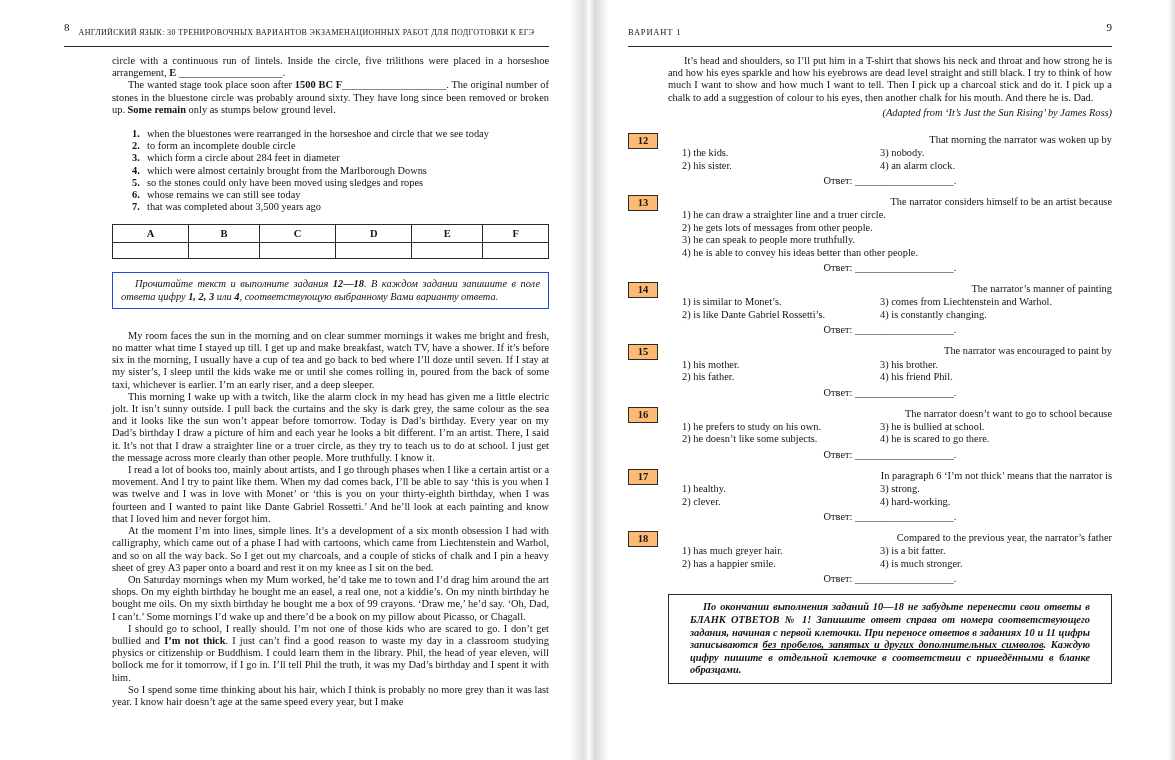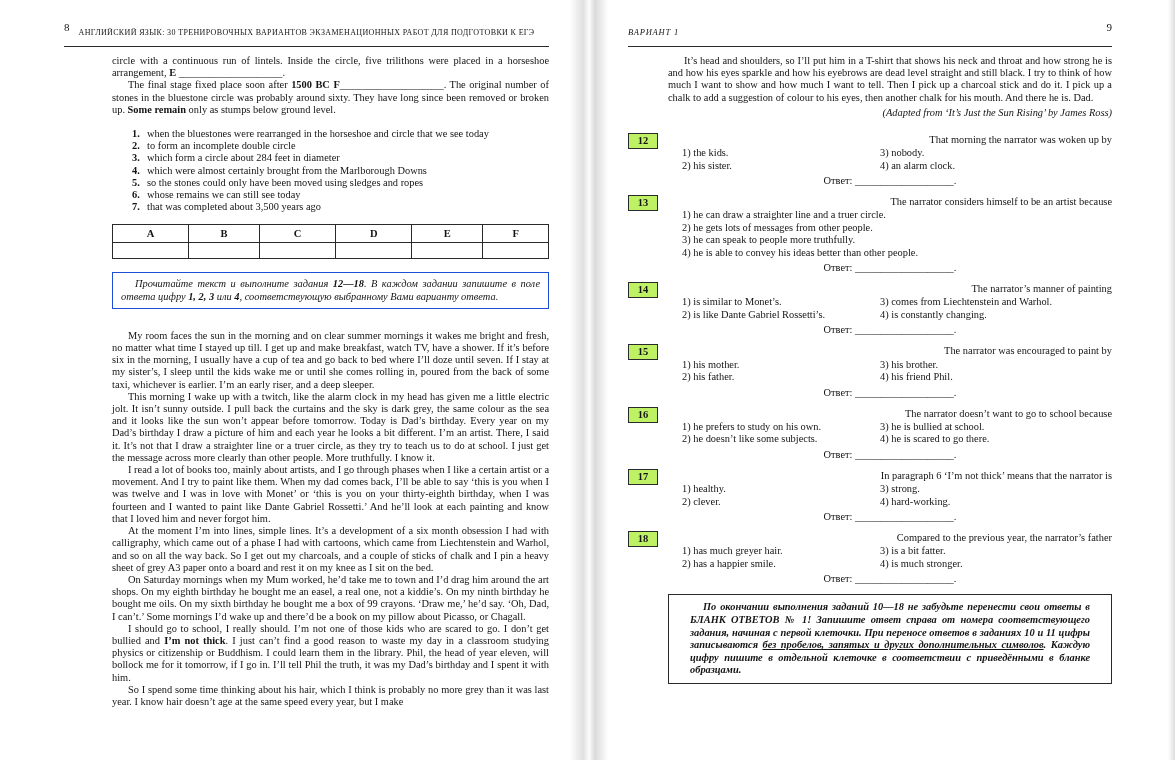--- a/index.html
+++ b/index.html
@@ -16,21 +16,21 @@
   .right-edge { position:absolute; right:0; top:0; width:7px; height:760px; pointer-events:none;
     background:linear-gradient(to right, rgba(255,255,255,0), rgba(120,120,120,0.25)); }
 
   .pheader { position:absolute; top:21px; border-bottom:1px solid #2a2a2a; padding-bottom:7px; }
   .left  .pheader { left:64px;  width:485px; text-align:center; }
   .right .pheader { left:40px;  width:484px; text-align:left; }
   .pnum { position:absolute; top:0; font-size:11px; }
   .left  .pnum { left:0; }
   .right .pnum { right:0; }
   .ptitle { font-size:8px; letter-spacing:0.35px; }
-  .right .ptitle { font-size:8.5px; letter-spacing:0.8px;font-style:italic; }
+  .right .ptitle { font-size:8.5px; letter-spacing:0.8px; }
 
   .content { position:absolute; top:55px; font-size:10.4px; line-height:12.2px; text-align:justify; }
   .left  .content { left:112px; width:437px; }
   .right .content { left:80px;  width:444px; }
 
   .para { text-align:justify; }
   .indent { text-indent:16px; }
   .b { font-weight:bold; }
   .u { text-decoration:underline; }
 
@@ -48,21 +48,21 @@
     font-style:italic; text-indent:14px; text-align:justify; }
 
   .story { margin-top:21px; }
 
   .attribution { text-align:right; font-style:italic; margin-top:3px; }
 
   .questions { margin-top:15px; }
   .question { position:relative; margin-bottom:9px; }
   .qnum-box { position:absolute; left:-40px; top:-1px; width:30px; height:16px;
     border:1px solid #2a2a2a; display:flex; align-items:center; justify-content:center;
-    font-weight:bold; font-size:10.5px; background:#bef264; }
+    font-weight:bold; font-size:10.5px; background:#fdba74; }
   .qstem { padding-left:14px; text-align:right; margin-bottom:1px; }
   .opts { display:grid; grid-template-columns:198px 1fr; padding-left:14px; text-align:left; }
   .opts.one { grid-template-columns:100%; }
   .opt { line-height:12.4px; }
   .answer-line { margin-top:3px; text-align:center; }
 
   .bottom-note { border:1px solid #2a2a2a; margin-top:5px; padding:6px 21px;
     font-weight:bold; font-style:italic; text-indent:13px; text-align:justify; line-height:12.6px; }
 </style>
 </head>
@@ -70,21 +70,21 @@
 
 <div class="spread">
 
   <div class="page left">
     <div class="pheader">
       <span class="pnum">8</span>
       <span class="ptitle">АНГЛИЙСКИЙ ЯЗЫК: 30 ТРЕНИРОВОЧНЫХ ВАРИАНТОВ ЭКЗАМЕНАЦИОННЫХ РАБОТ ДЛЯ ПОДГОТОВКИ К ЕГЭ</span>
     </div>
     <div class="content">
       <p class="para"><span>circle with a continuous run of lintels. Inside the circle, five trilithons were placed in a horseshoe arrangement, </span><span class="b">E</span><span> ____________________.</span></p>
-      <p class="para indent"><span>The final stage fixed place soon after </span><span class="b">1500 BC F</span><span>____________________. The original number of stones in the bluestone circle was probably around sixty. They have long since been removed or broken up. </span><span class="b">Some remain</span><span> only as stumps below ground level.</span></p>
+      <p class="para indent"><span>The wanted stage took place soon after </span><span class="b">1500 BC F</span><span>____________________. The original number of stones in the bluestone circle was probably around sixty. They have long since been removed or broken up. </span><span class="b">Some remain</span><span> only as stumps below ground level.</span></p>
 
       <div class="num-list">
         <div class="li"><span class="ln">1.</span><span>when the bluestones were rearranged in the horseshoe and circle that we see today</span></div>
         <div class="li"><span class="ln">2.</span><span>to form an incomplete double circle</span></div>
         <div class="li"><span class="ln">3.</span><span>which form a circle about 284 feet in diameter</span></div>
         <div class="li"><span class="ln">4.</span><span>which were almost certainly brought from the Marlborough Downs</span></div>
         <div class="li"><span class="ln">5.</span><span>so the stones could only have been moved using sledges and ropes</span></div>
         <div class="li"><span class="ln">6.</span><span>whose remains we can still see today</span></div>
         <div class="li"><span class="ln">7.</span><span>that was completed about 3,500 years ago</span></div>
       </div>

